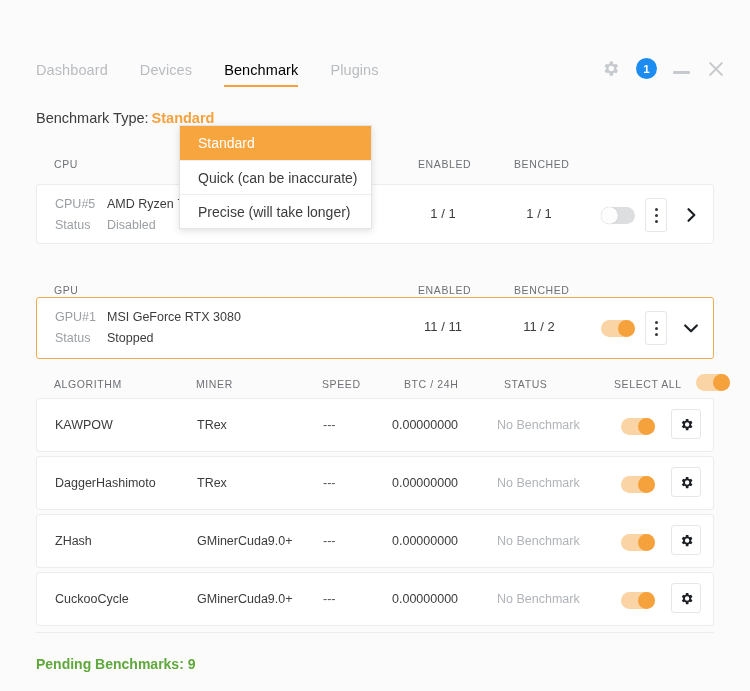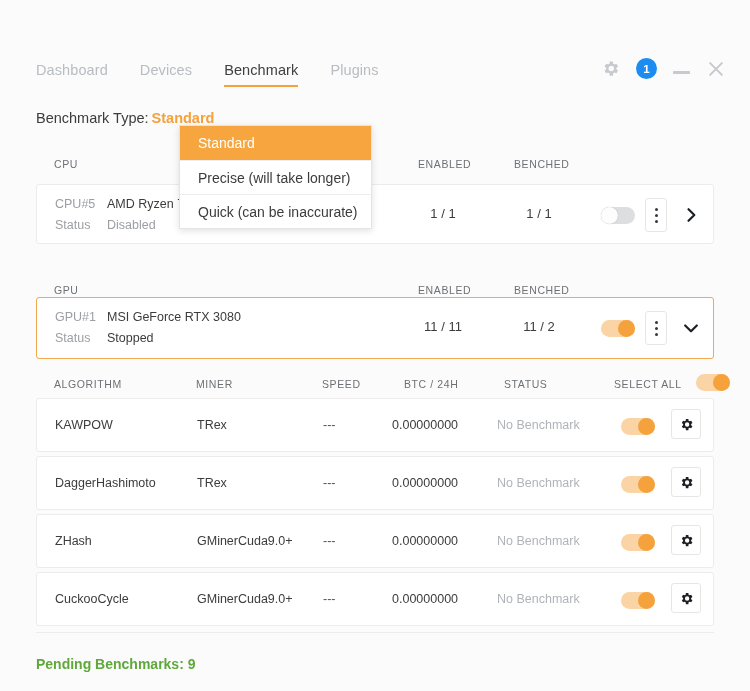--- a/index.html
+++ b/index.html
@@ -21,21 +21,21 @@
     position: absolute; left: 0; top: 0; width: 750px; height: 66px;
   }
   .nav {
     position: absolute; left: 36px; top: 30px;
     display: flex; align-items: flex-start; gap: 32px;
   }
   .nav-tab {
     font-size: 14.5px; color: #b9bcc0; letter-spacing: .1px;
     padding-bottom: 7px; cursor: pointer; white-space: nowrap;
   }
-  .nav-tab.active { color: #404040; border-bottom: 2px solid #f5a13c; }
+  .nav-tab.active { color: #000000; border-bottom: 2px solid #f5a13c; }
 
   .winctl { position: absolute; right: 24px; top: 26px; display: flex; align-items: center; gap: 16px; }
   .ic-gear-top { width: 19px; height: 19px; color: #c6c9cd; }
   .badge {
     width: 21px; height: 21px; border-radius: 50%;
     background: #1d8cf0; color: #fff; font-size: 11.5px; font-weight: bold;
     display: flex; align-items: center; justify-content: center;
     cursor: pointer;
   }
   .ic-min { width: 17px; height: 3px; background: #c6c9cd; border-radius: 1px; display:block; margin-top:8px;}
@@ -219,22 +219,22 @@
       </span>
     </div>
   </div>
 
   <div class="btype">
     <span>Benchmark Type:</span><b>Standard</b>
   </div>
 
   <div class="dropdown">
     <div class="dd-item sel">Standard</div>
+    <div class="dd-item">Quick (can be inaccurate)</div>
     <div class="dd-item">Precise (will take longer)</div>
-    <div class="dd-item">Quick (can be inaccurate)</div>
   </div>
 
   <div class="dev-head" style="top:126px;">
     <span class="h-name">CPU</span>
     <span class="h-en">ENABLED</span>
     <span class="h-be">BENCHED</span>
   </div>
 
   <div class="dev-card" style="top:152px;">
     <span class="dev-id">CPU#5</span>

